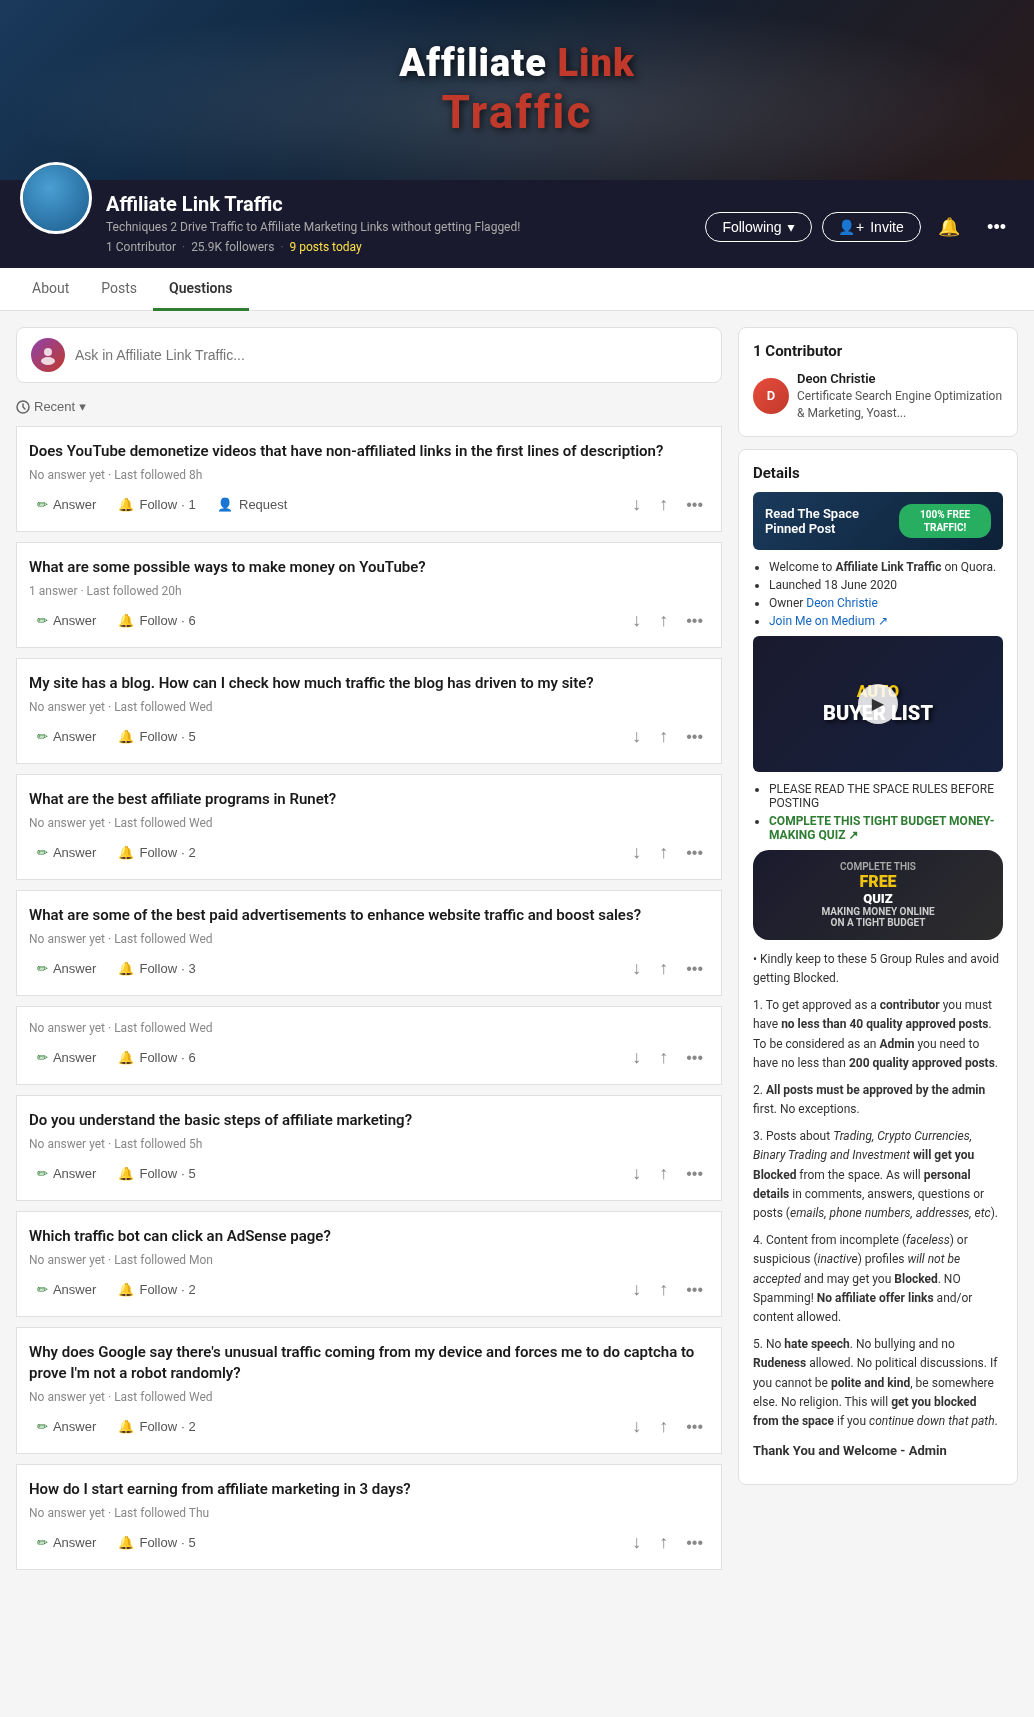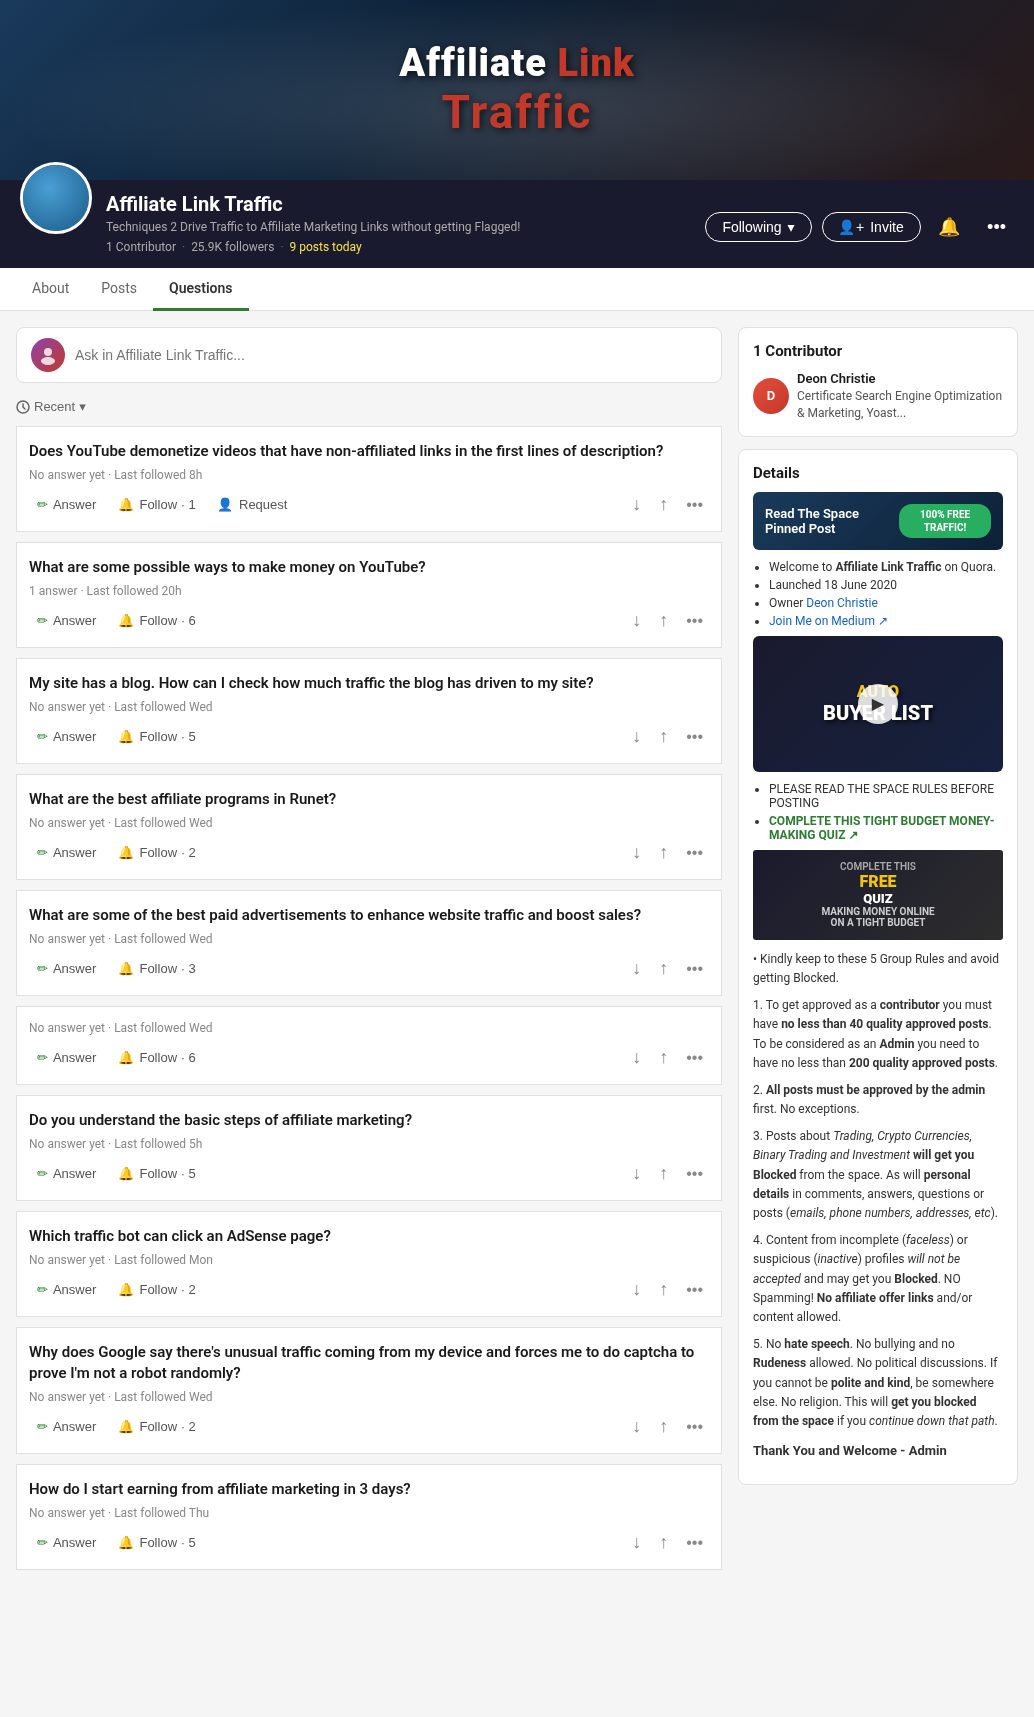--- a/index.html
+++ b/index.html
@@ -346,21 +346,21 @@
       display: flex;
       align-items: center;
       justify-content: center;
       font-size: 16px;
       color: #333;
     }
     .quiz-banner {
       width: 100%;
       height: 90px;
       background: linear-gradient(135deg, #1a1a2e, #2d2d2d);
-      border-radius: 3px;
+      border-radius: 16px;
       display: flex;
       align-items: center;
       justify-content: center;
       color: #fff;
       font-size: 12px;
       font-weight: 700;
       text-align: center;
       margin-bottom: 10px;
       padding: 6px;
     }

